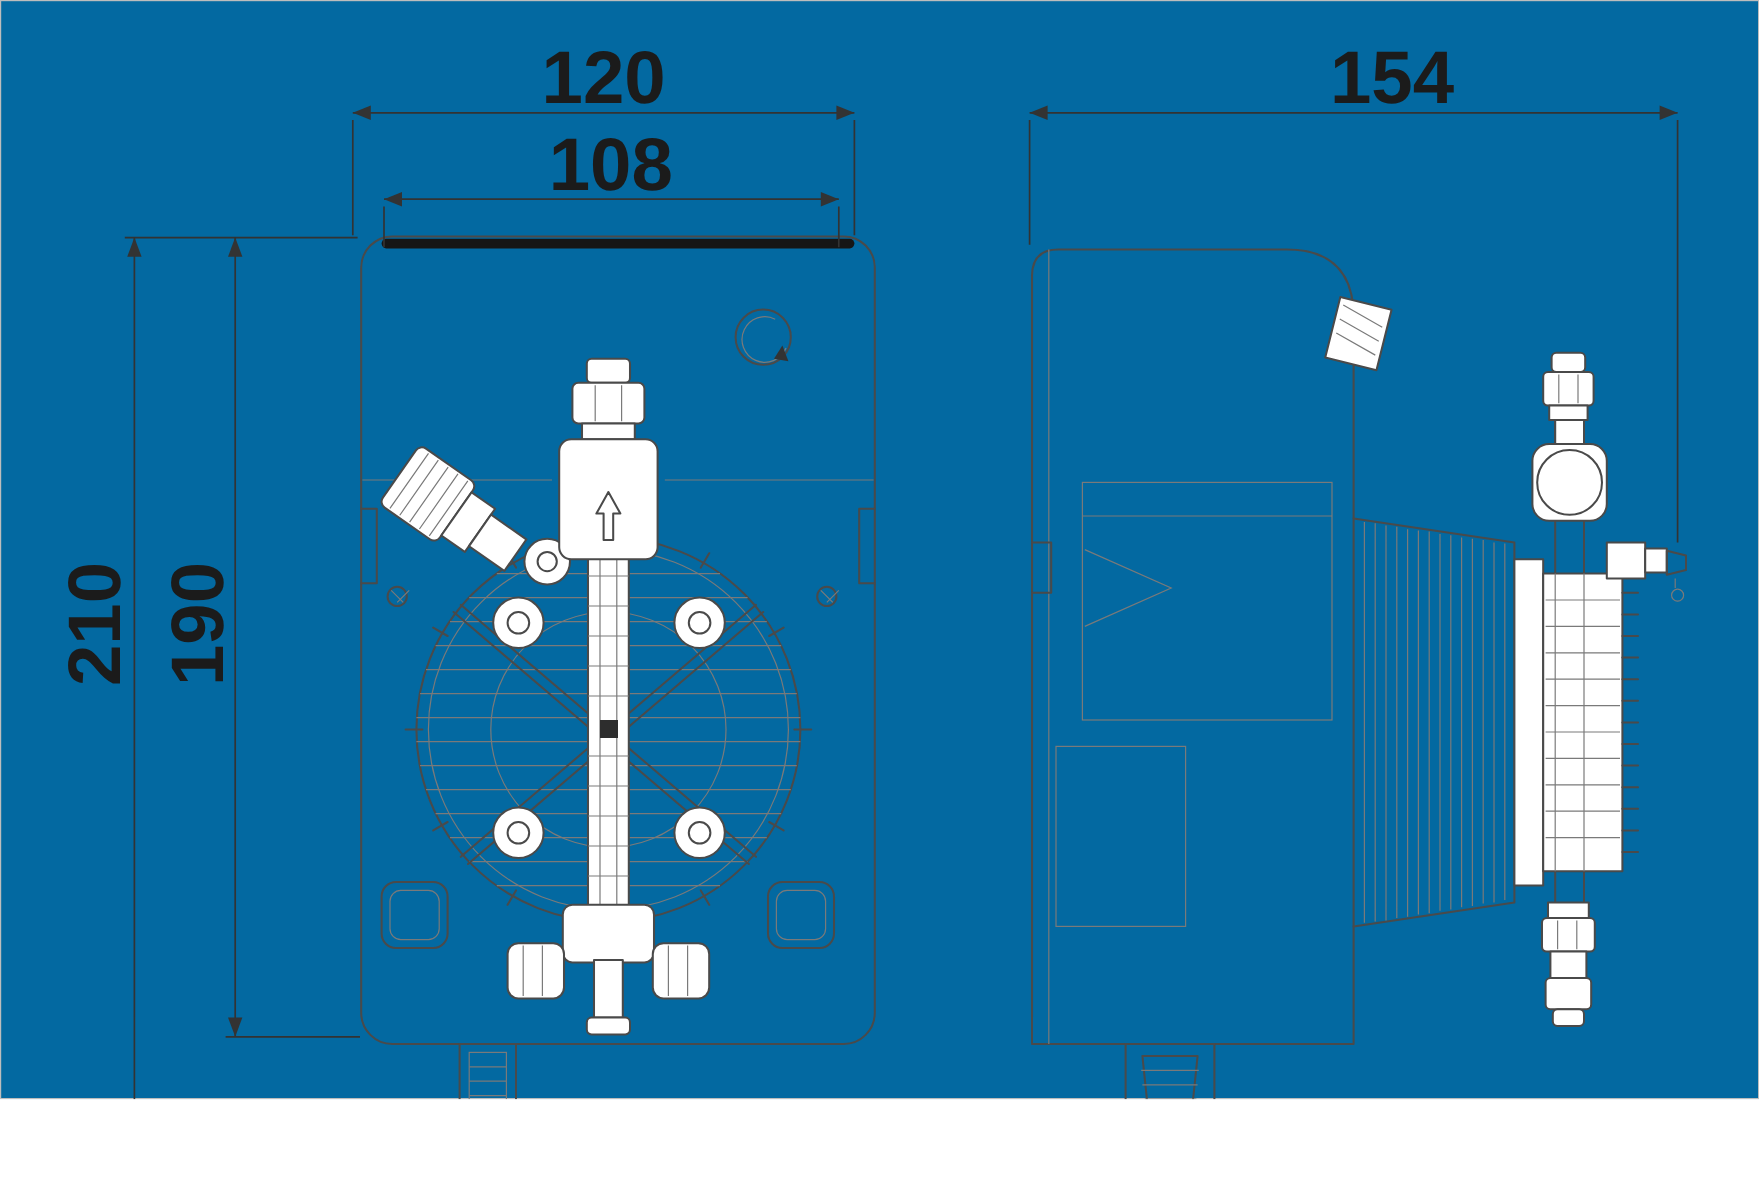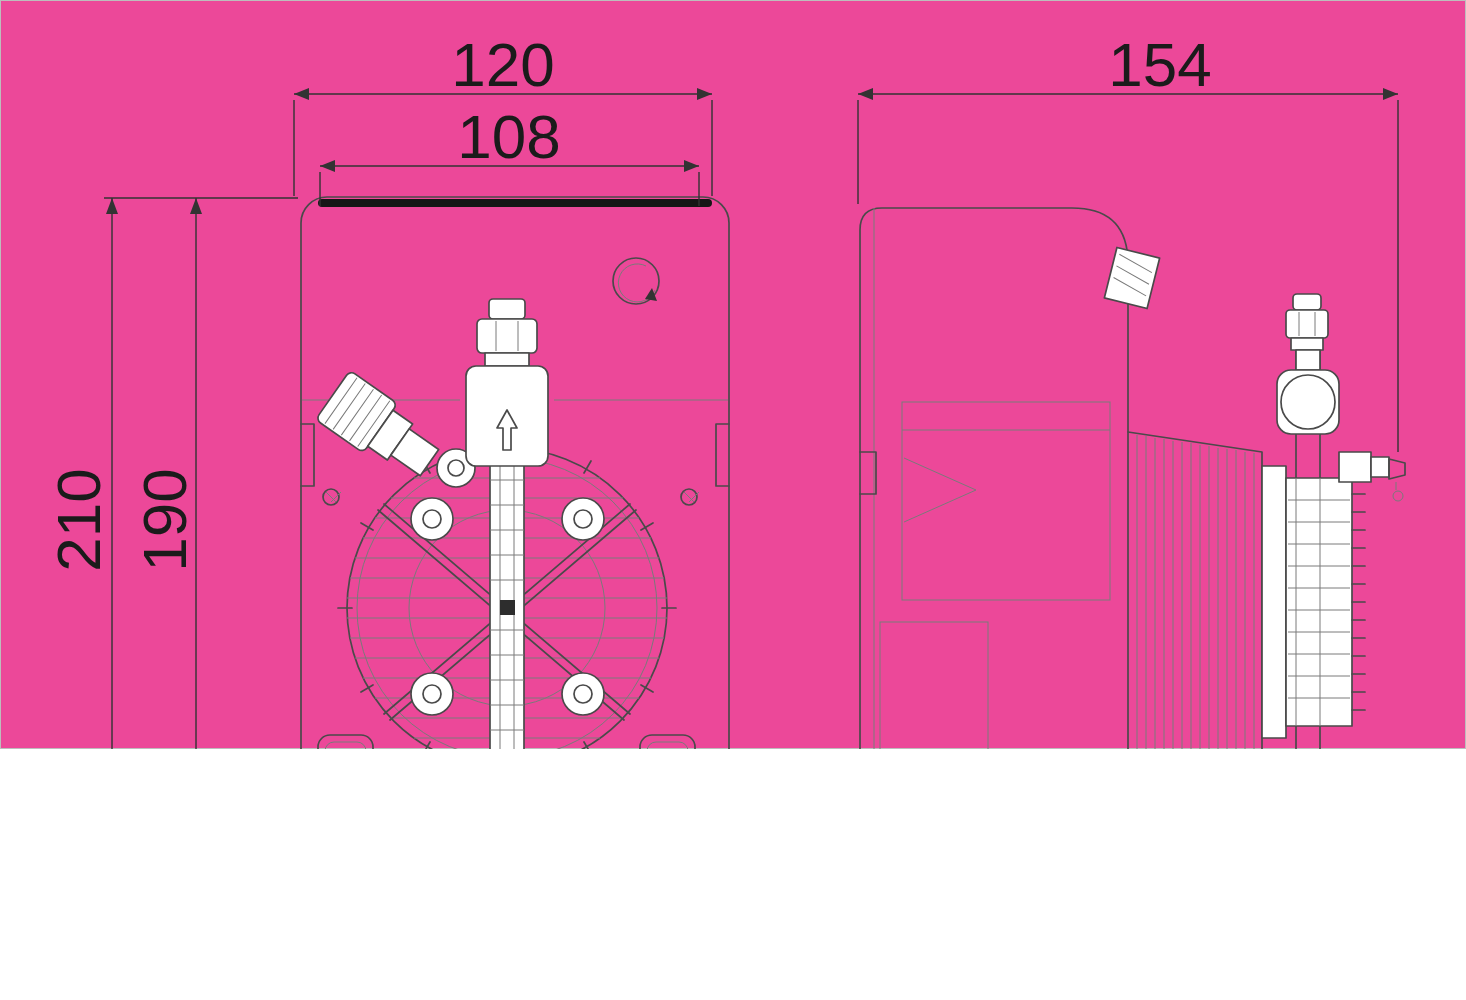--- a/index.html
+++ b/index.html
@@ -1,16 +1,16 @@
 <!DOCTYPE html>
 <html><head>
 <meta charset="utf-8">
 <style>
   html,body{margin:0;padding:0;background:#fff;}
-  .page{position:relative;width:1466px;height:749px;background:#ec4899;overflow:hidden;}
+  .page{position:relative;width:1466px;height:916px;background:#0369a1;overflow:hidden;font-weight:bold;}
   .frame{position:absolute;inset:0;border:1px solid #bdbdbd;pointer-events:none;}
   svg{position:absolute;left:0;top:0;}
   .s{stroke:#4a4a4a;stroke-width:1.7;fill:none;stroke-linejoin:round;stroke-linecap:round;}
   .sf{stroke:#4a4a4a;stroke-width:1.7;fill:#ffffff;stroke-linejoin:round;}
   .t{stroke:#7a7a7a;stroke-width:1;fill:none;}
   .thick{stroke:#161616;stroke-width:8;fill:none;stroke-linecap:round;}
   .dim{stroke:#333333;stroke-width:1.4;fill:none;}
   .arr{fill:#333333;stroke:none;}
   .lbl{font-family:"Liberation Sans",sans-serif;font-size:62px;fill:#1b1b1b;}
 </style>

